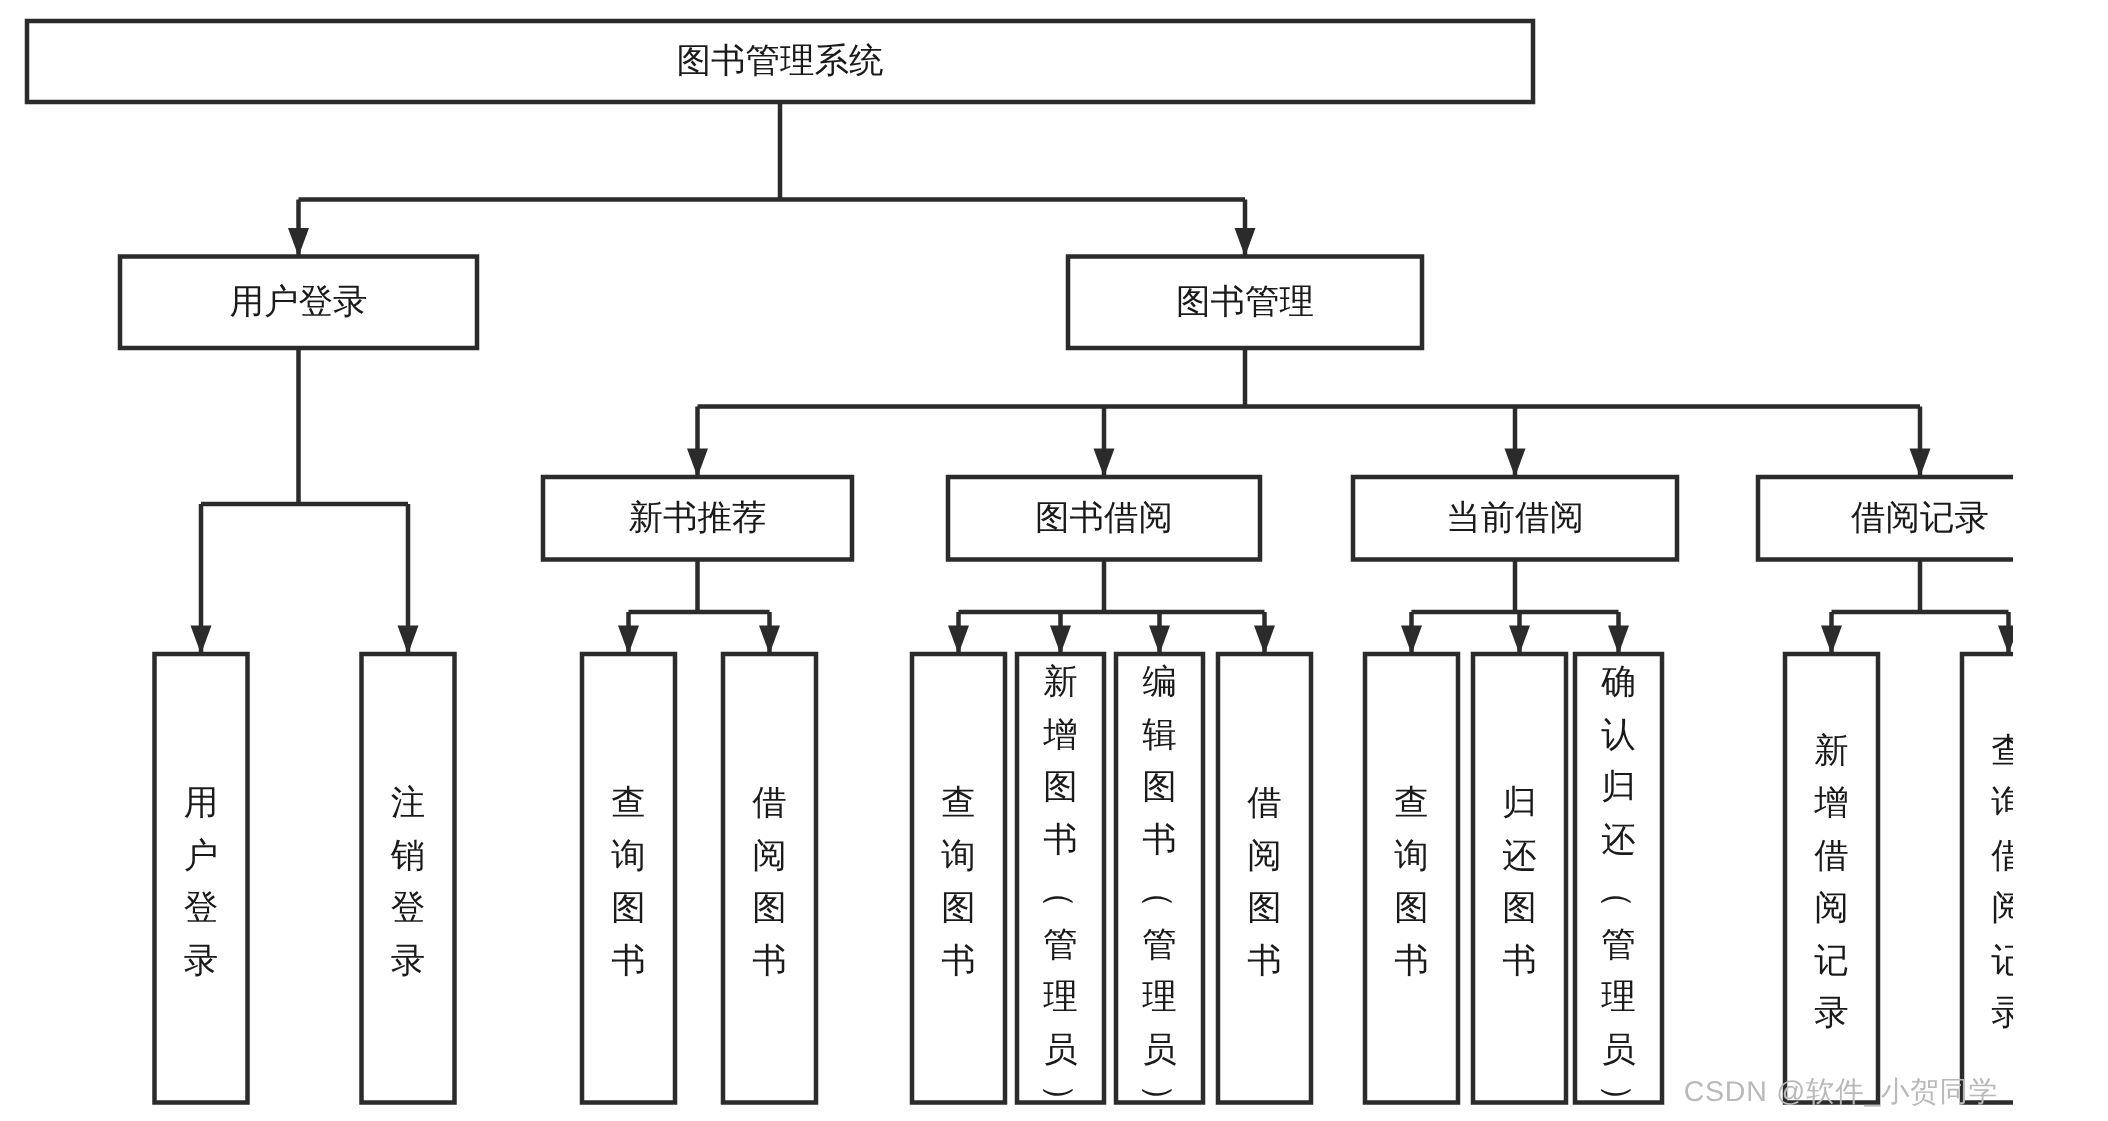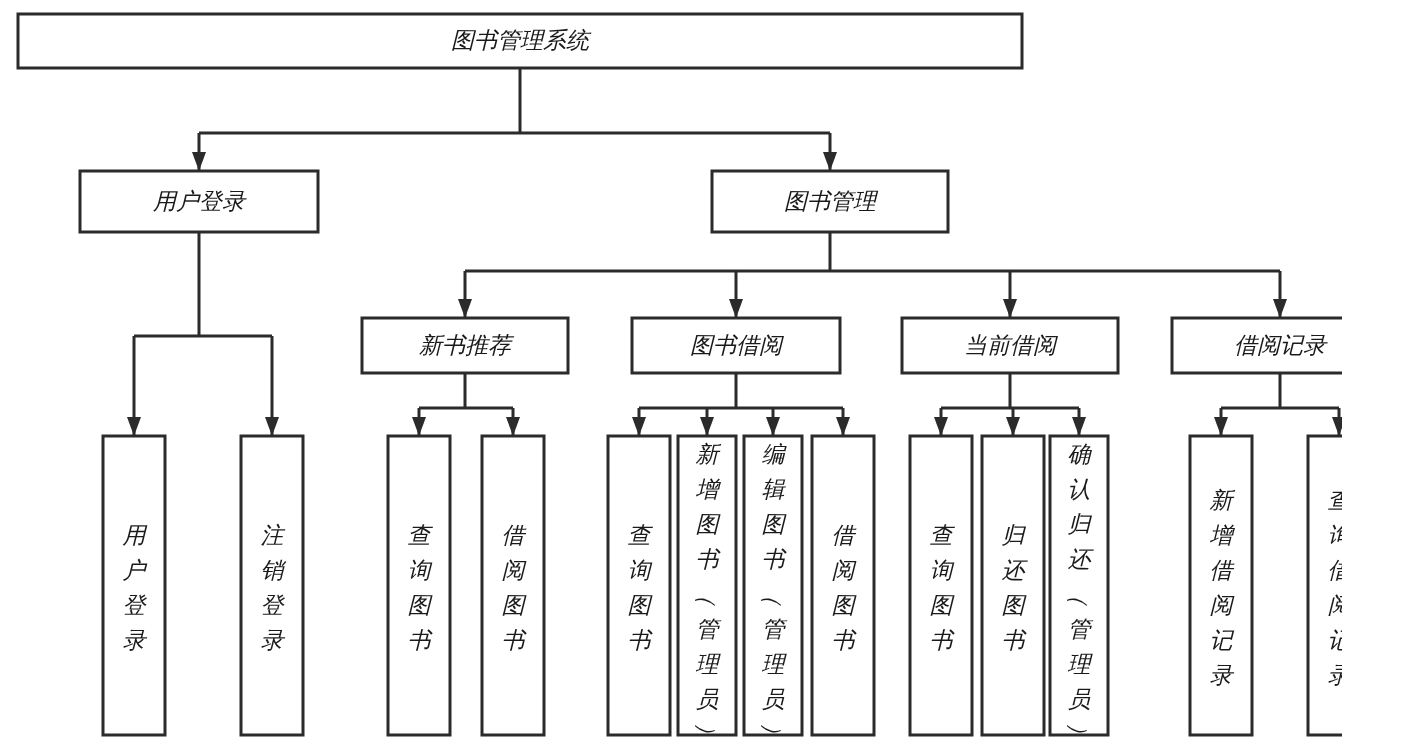--- a/index.html
+++ b/index.html
@@ -9,21 +9,20 @@
   }
   body {
     font-family: "Liberation Sans", "DejaVu Sans", sans-serif;
   }
   #diagram-root {
     position: relative;
     width: 1342px;
     height: 747px;
     background: #ffffff;
     overflow: hidden;
-    font-style: italic;
   }
   svg.diagram-canvas {
     position: absolute;
     left: 0;
     top: 0;
     width: 1405px;
     height: 747px;
   }
   .node-box {
     fill: #ffffff;
@@ -266,14 +265,15 @@
           <text x="1339" y="542.8" class="node-label-vertical">询</text>
           <text x="1339" y="577.8" class="node-label-vertical">借</text>
           <text x="1339" y="612.8" class="node-label-vertical">阅</text>
           <text x="1339" y="647.8" class="node-label-vertical">记</text>
           <text x="1339" y="682.8" class="node-label-vertical">录</text>
         </g>
       </g>
 
   </svg>
 
+  <div class="watermark">CSDN @软件_小贺同学</div>
 
 </div>
 
 </body></html>

